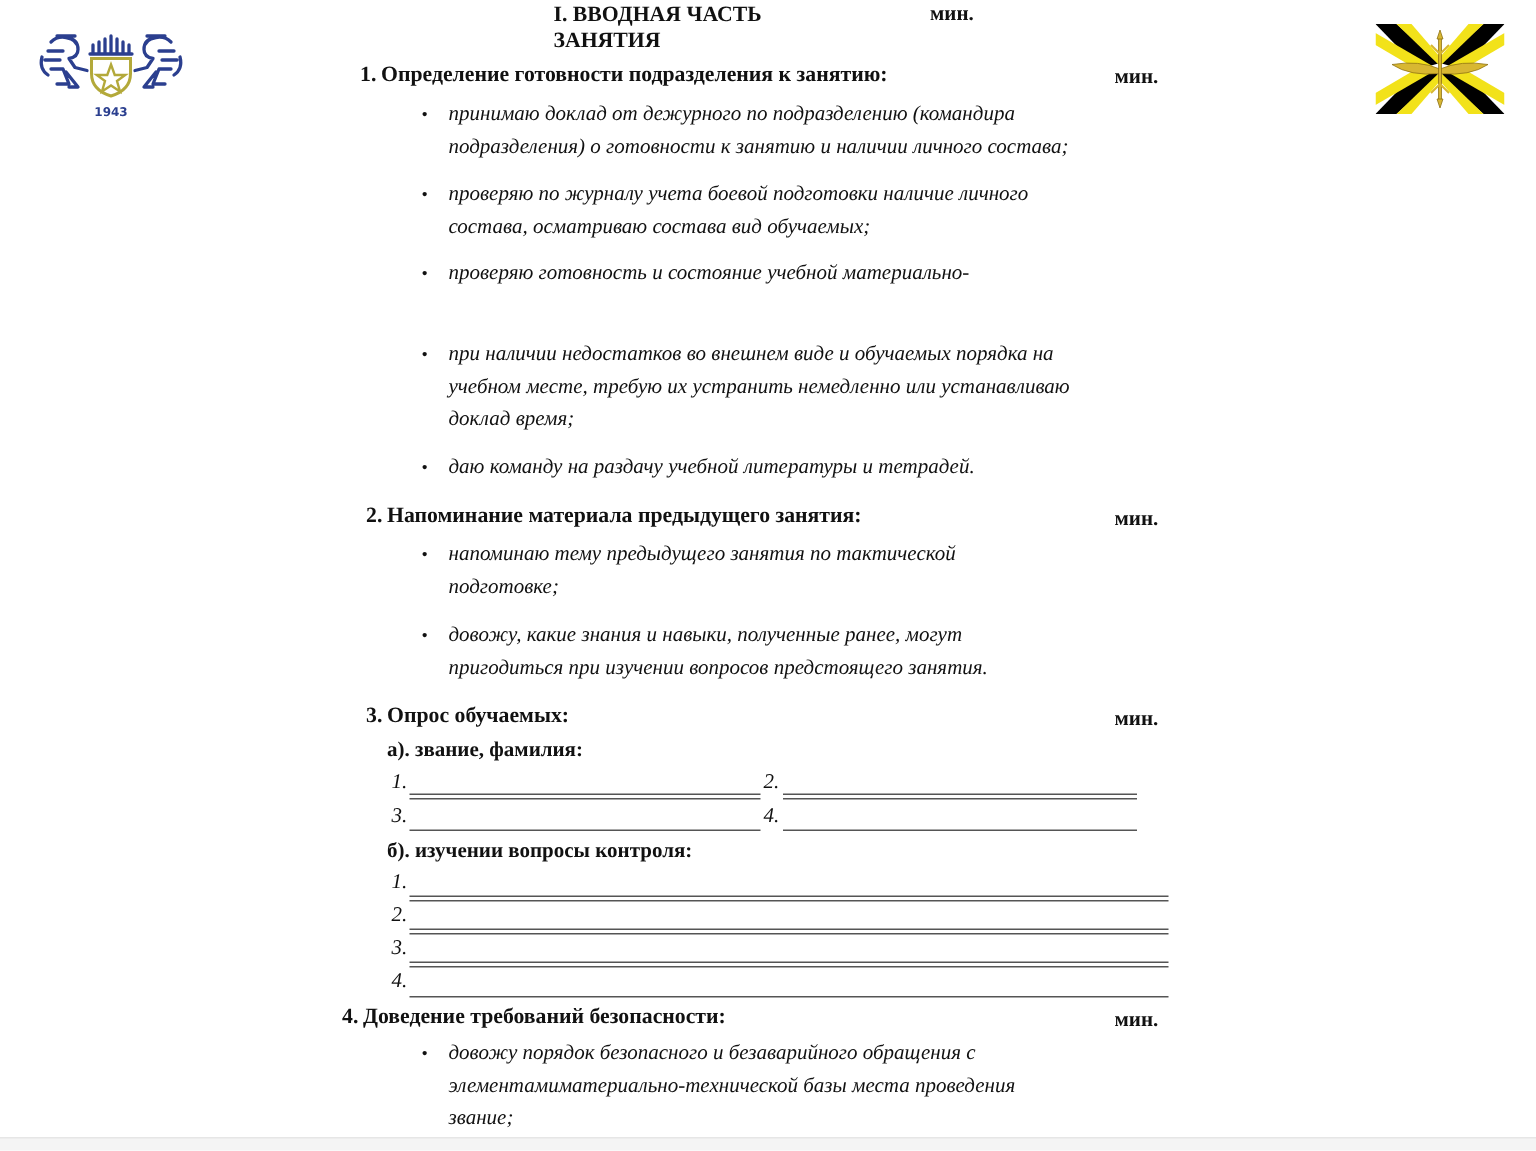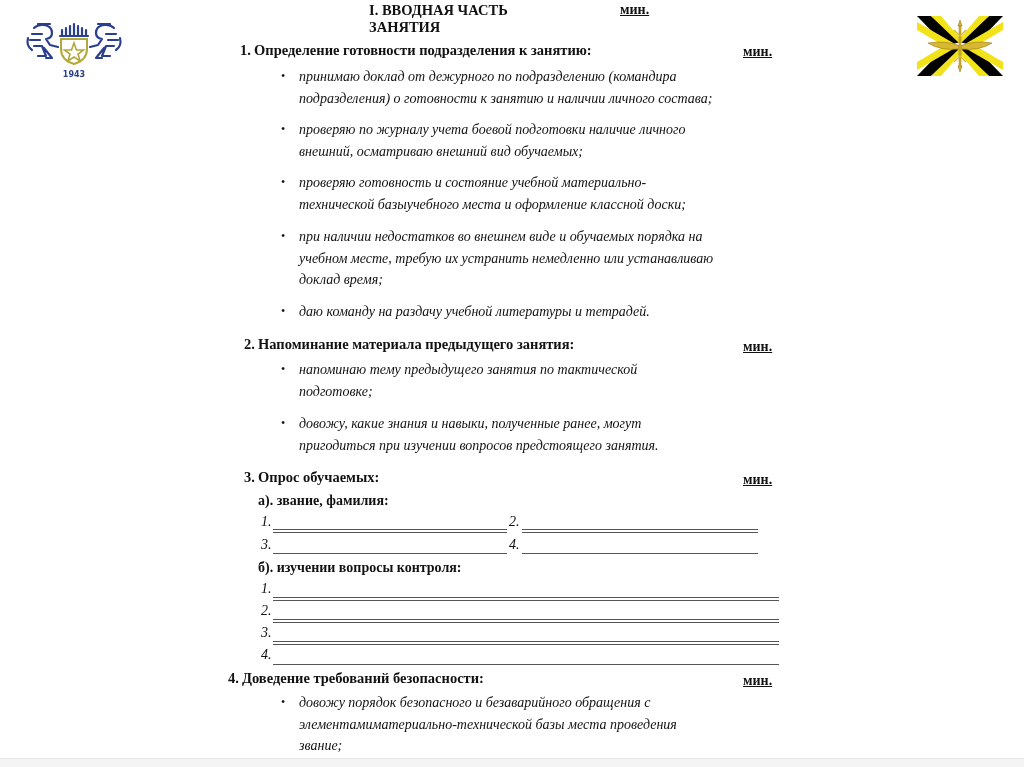--- a/index.html
+++ b/index.html
@@ -8,21 +8,21 @@
     background:#ffffff;
     font-family:"Liberation Serif","DejaVu Serif",serif;
     color:#111;
   }
   .slide { position:absolute; left:0; top:0; width:1024px; height:767px; background:#fff; }
   .frame-bottom { position:absolute; left:0; top:758px; width:1024px; height:9px; background:#f4f4f4; border-top:1px solid #e6e6e6; }
   .abs { position:absolute; white-space:nowrap; }
   .title { font-weight:bold; font-size:14.5px; line-height:17px; }
   .heading { font-weight:bold; font-size:14.5px; }
   .heading .num { display:inline-block; width:14px; }
-  .min { font-weight:bold; font-size:14px;text-decoration:underline; }
+  .min { font-weight:bold; font-size:14px; }
   .item { font-style:italic; font-size:14px; line-height:21.5px; }
   .bullet { position:absolute; font-size:12px; font-style:normal; }
   .sub { font-weight:bold; font-size:14px; }
   .line-label { font-style:italic; font-size:14px; }
   .uline-double { position:absolute; height:4px; border-top:1.6px solid #555; border-bottom:1.6px solid #555; box-sizing:border-box; }
   .uline-single { position:absolute; height:0; border-top:1.6px solid #555; }
   .logo { position:absolute; }
 </style>
 </head>
 <body>
@@ -81,26 +81,25 @@
   <div class="abs min" style="left:743px;top:44px">мин.</div>
 
   <div class="abs item" style="left:299px;top:66px">
     <span class="bullet" style="left:-18px;top:0">•</span>
     <div>принимаю доклад от дежурного по подразделению (командира</div>
     <div>подразделения) о готовности к занятию и наличии личного состава;</div>
   </div>
   <div class="abs item" style="left:299px;top:119px">
     <span class="bullet" style="left:-18px;top:0">•</span>
     <div>проверяю по журналу учета боевой подготовки наличие личного</div>
-    <div>внешний, осматриваю внешний вид обучаемых;</div>
+    <div>состава, осматриваю состава вид обучаемых;</div>
   </div>
   <div class="abs item" style="left:299px;top:172px">
     <span class="bullet" style="left:-18px;top:0">•</span>
     <div>проверяю готовность и состояние учебной материально-</div>
-    <div>технической базыучебного места и оформление классной доски;</div>
   </div>
   <div class="abs item" style="left:299px;top:226px">
     <span class="bullet" style="left:-18px;top:0">•</span>
     <div>при наличии недостатков во внешнем виде и обучаемых порядка на</div>
     <div>учебном месте, требую их устранить немедленно или устанавливаю</div>
     <div>доклад время;</div>
   </div>
   <div class="abs item" style="left:299px;top:301px">
     <span class="bullet" style="left:-18px;top:0">•</span>
     <div>даю команду на раздачу учебной литературы и тетрадей.</div>

